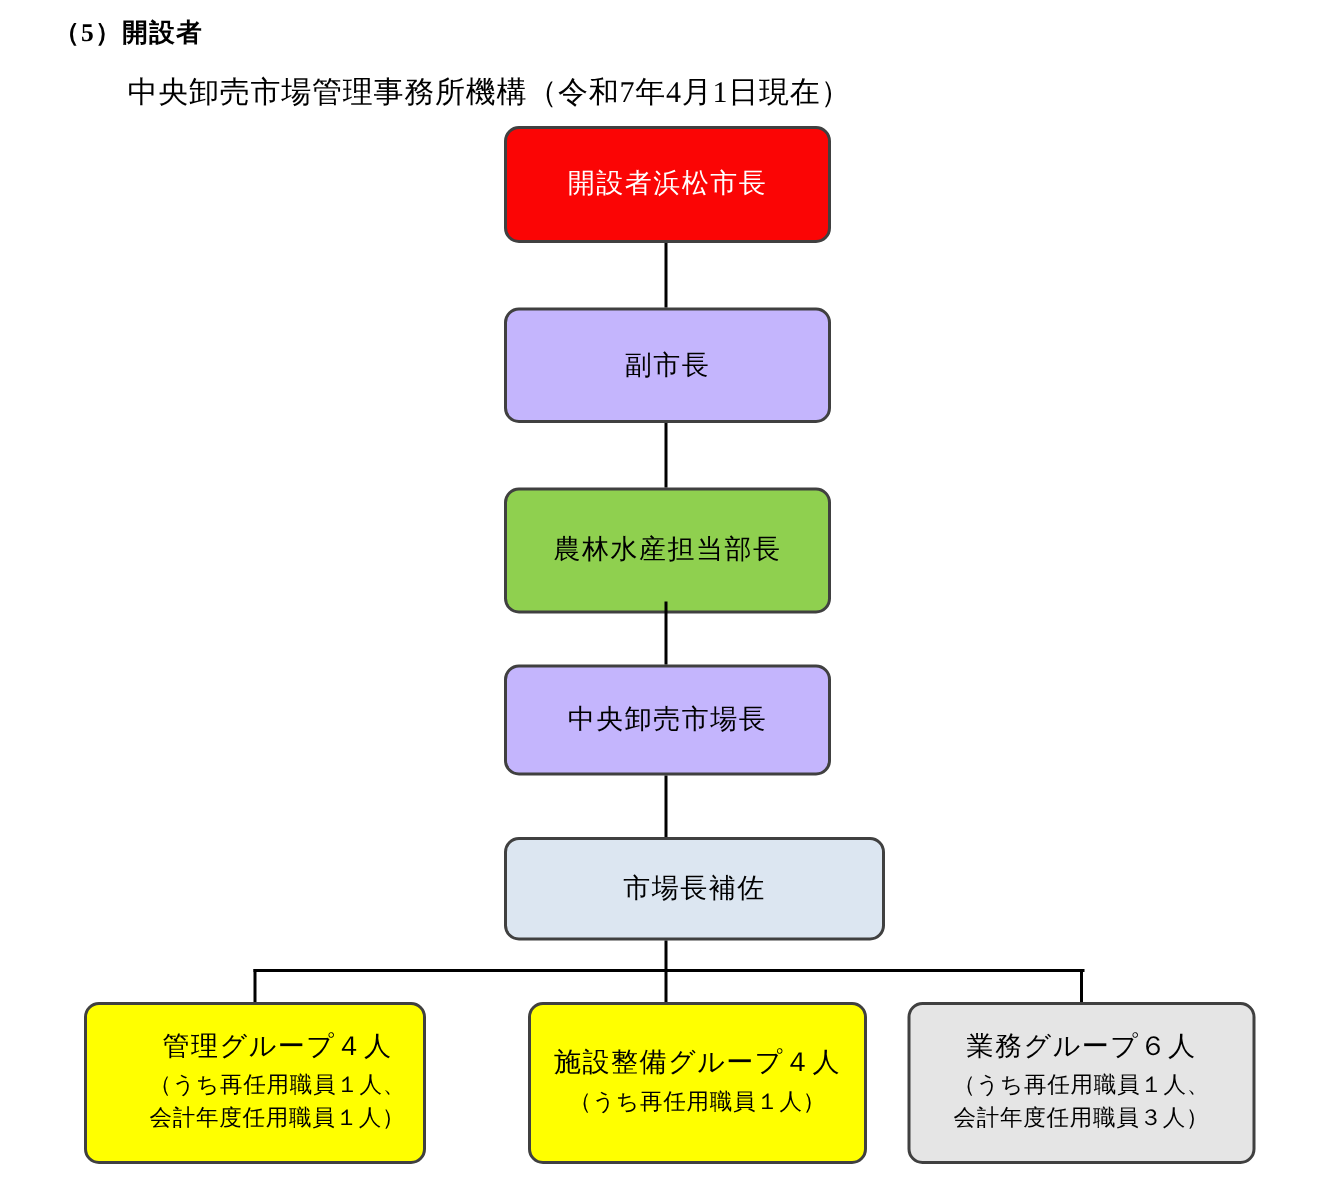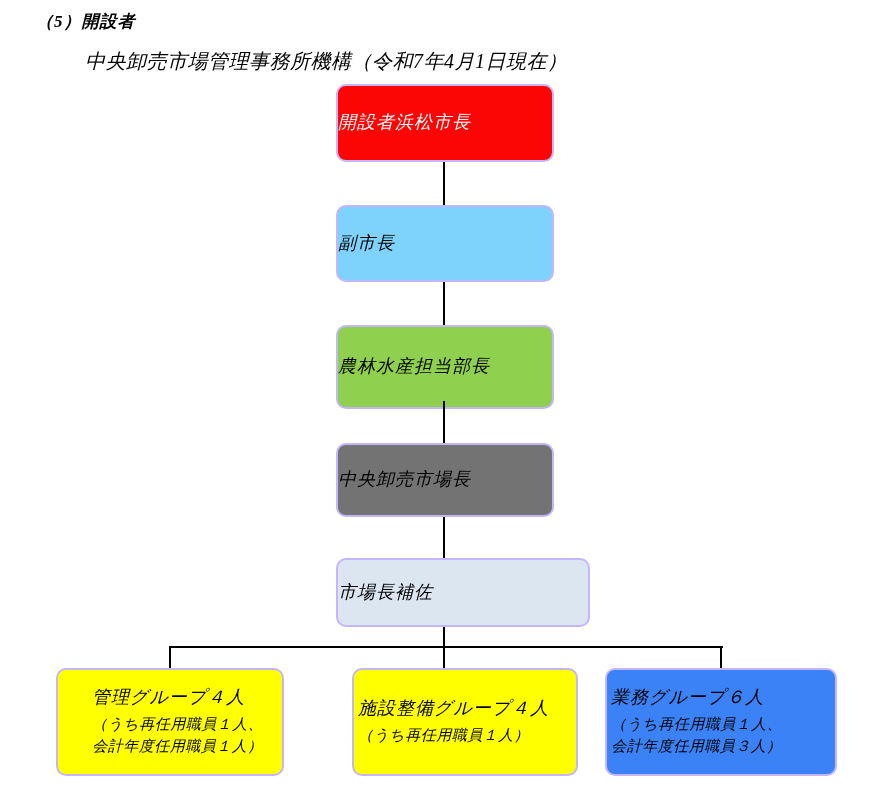--- a/index.html
+++ b/index.html
@@ -1,15 +1,15 @@
 <!DOCTYPE html>
 <html><head>
 <meta charset="utf-8">
 <style>
-  * { margin: 0; padding: 0; box-sizing: border-box; font-style: italic; }
+  * { margin: 0; padding: 0; box-sizing: border-box; }
   html, body { background: #ffffff; }
   body {
     font-family: "Liberation Serif", "DejaVu Serif", serif;
     color: #000000;
   }
   .page {
     position: relative;
     width: 882px;
     height: 800px;
     background: #ffffff;
@@ -25,25 +25,25 @@
   }
   .subtitle {
     position: absolute;
     left: 85px;
     top: 48px;
     font-size: 20px;
     letter-spacing: 0.5px;
   }
   .node {
     position: absolute;
-    border: 2px solid #c4b5fd;
+    border: 2px solid #404040;
     border-radius: 10px;
     display: flex;
     flex-direction: column;
-    align-items: flex-start;
+    align-items: center;
     justify-content: center;
     text-align: center;
     font-size: 18px;
     letter-spacing: 1px;
     line-height: 1.3;
   }
   .node-mayor     { left: 336px; top: 84px;  width: 218px; height: 78px; }
   .node-deputy    { left: 336px; top: 205px; width: 218px; height: 77px; }
   .node-agri      { left: 336px; top: 325px; width: 218px; height: 84px; }
   .node-market    { left: 336px; top: 443px; width: 218px; height: 74px; }
@@ -72,29 +72,29 @@
 <div class="page">
 
   <div class="heading">（5）開設者</div>
 
   <div class="subtitle">中央卸売市場管理事務所機構（令和7年4月1日現在）</div>
 
   <div class="node node-mayor" style="background-color: rgb(251, 5, 5); color: rgb(255, 255, 255);">
     <span>開設者浜松市長</span>
   </div>
 
-  <div class="node node-deputy" style="background-color: #7dd3fc; color: rgb(0, 0, 0);">
+  <div class="node node-deputy" style="background-color: #c4b5fd; color: rgb(0, 0, 0);">
     <span>副市長</span>
   </div>
 
   <div class="node node-agri" style="background-color: rgb(143, 208, 79); color: rgb(0, 0, 0);">
     <span>農林水産担当部長</span>
   </div>
 
-  <div class="node node-market" style="background-color: #737373; color: rgb(0, 0, 0);">
+  <div class="node node-market" style="background-color: #c4b5fd; color: rgb(0, 0, 0);">
     <span>中央卸売市場長</span>
   </div>
 
   <div class="node node-assistant" style="background-color: rgb(220, 230, 241); color: rgb(0, 0, 0);">
     <span>市場長補佐</span>
   </div>
 
   <div class="vline c1"></div>
   <div class="vline c2"></div>
   <div class="vline c3"></div>
@@ -111,21 +111,21 @@
       <span>（うち再任用職員１人、</span><br>
       <span>会計年度任用職員１人）</span>
     </span>
   </div>
 
   <div class="node node-group node-facilities" style="background-color: rgb(255, 255, 0); color: rgb(0, 0, 0);">
     <span class="group-title">施設整備グループ４人</span>
     <span class="group-note">（うち再任用職員１人）</span>
   </div>
 
-  <div class="node node-group node-operations" style="background-color: #3b82f6; color: rgb(0, 0, 0);">
+  <div class="node node-group node-operations" style="background-color: #e5e5e5; color: rgb(0, 0, 0);">
     <span class="group-title">業務グループ６人</span>
     <span class="group-note">
       <span>（うち再任用職員１人、</span><br>
       <span>会計年度任用職員３人）</span>
     </span>
   </div>
 
 </div>
 
 </body></html>

